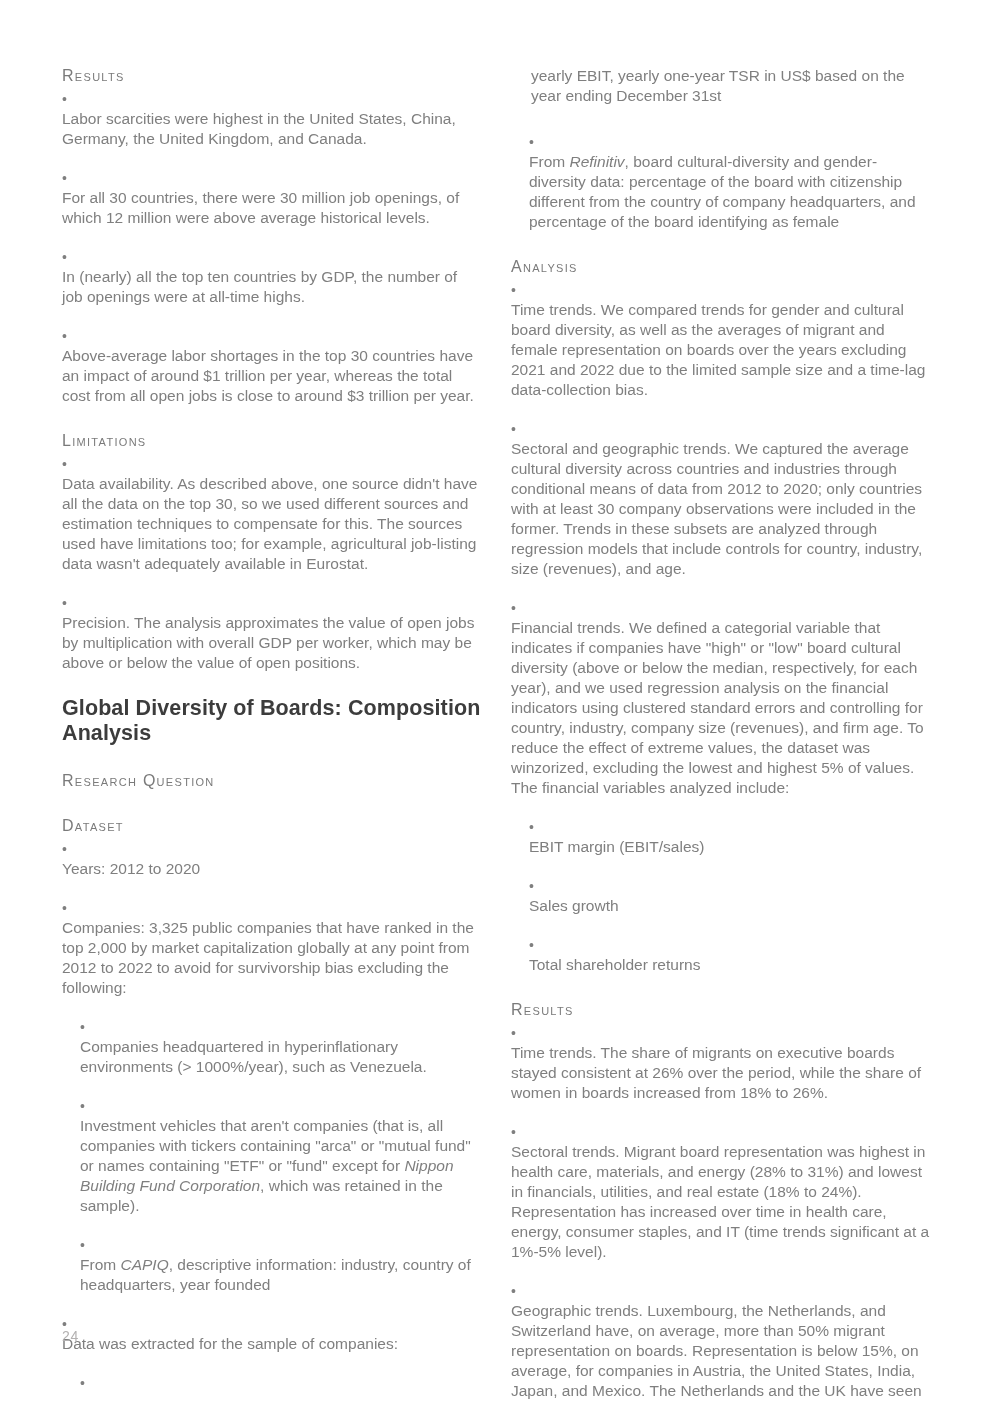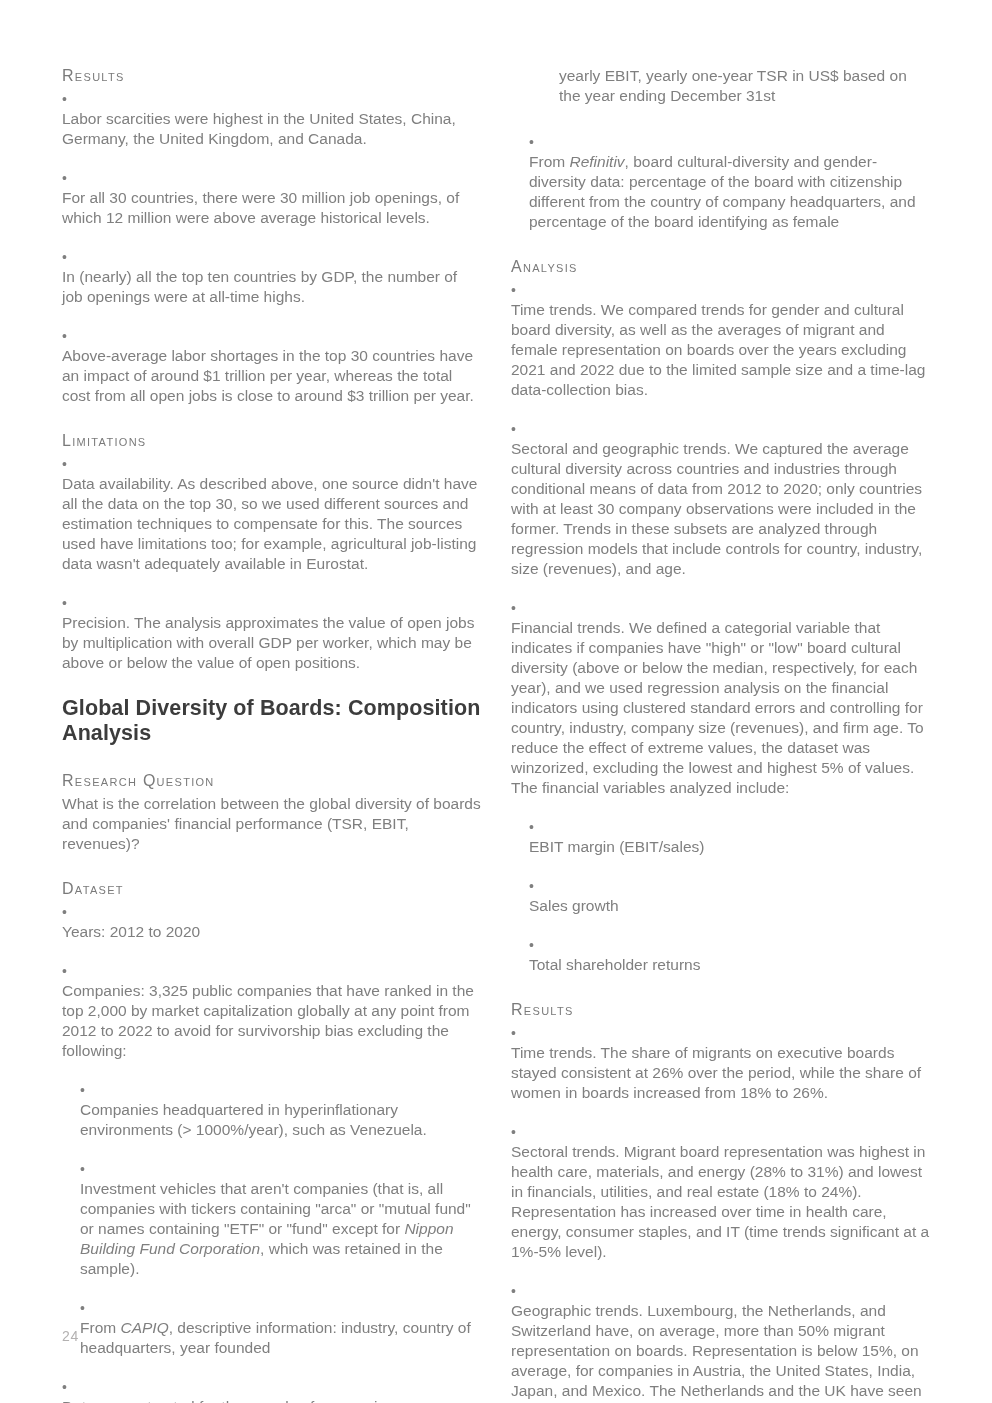--- a/index.html
+++ b/index.html
@@ -28,21 +28,21 @@
     font-size:21.5px; line-height:25px; font-weight:bold;
     color:#3c3c3c; letter-spacing:0.1px;
     margin:23px 0 16px 0;
   }
   .para { margin-bottom:19px; }
   .bullet { display:flex; margin-bottom:19px;flex-direction:column; }
   .bullet .dot { flex:none; width:15px; }
   .bullet .dot::before { content:"•"; font-size:14px; }
   .l2 { margin-left:18px; }
   .l2 .dot { width:14px; }
-  .cont { margin-left:48px; margin-bottom:26px; }
+  .cont { margin-left:20px; margin-bottom:26px; }
   i { font-style:italic; }
   .footer {
     position:absolute; left:62px; right:60px; top:1329px;
     display:flex; justify-content:space-between; align-items:baseline;
     font-size:14px; line-height:14px;
     color:#b3b1b1; letter-spacing:0.6px;gap:12px;
   }
 </style>
 </head>
 <body>
@@ -75,21 +75,20 @@
         <span class="txt">Data availability. As described above, one source didn't have all the data on the top 30, so we used different sources and estimation techniques to compensate for this. The sources used have limitations too; for example, agricultural job-listing data wasn't adequately available in Eurostat.</span>
       </div>
       <div class="bullet l1">
         <span class="dot"></span>
         <span class="txt">Precision. The analysis approximates the value of open jobs by multiplication with overall GDP per worker, which may be above or below the value of open positions.</span>
       </div>
 
       <div class="h2">Global Diversity of Boards: Composition Analysis</div>
 
       <div class="sc">Research Question</div>
-      <div class="para">What is the correlation between the global diversity of boards and companies' financial performance (TSR, EBIT, revenues)?</div>
 
       <div class="sc">Dataset</div>
       <div class="bullet l1">
         <span class="dot"></span>
         <span class="txt">Years: 2012 to 2020</span>
       </div>
       <div class="bullet l1">
         <span class="dot"></span>
         <span class="txt">Companies: 3,325 public companies that have ranked in the top 2,000 by market capitalization globally at any point from 2012 to 2022 to avoid for survivorship bias excluding the following:</span>
       </div>

